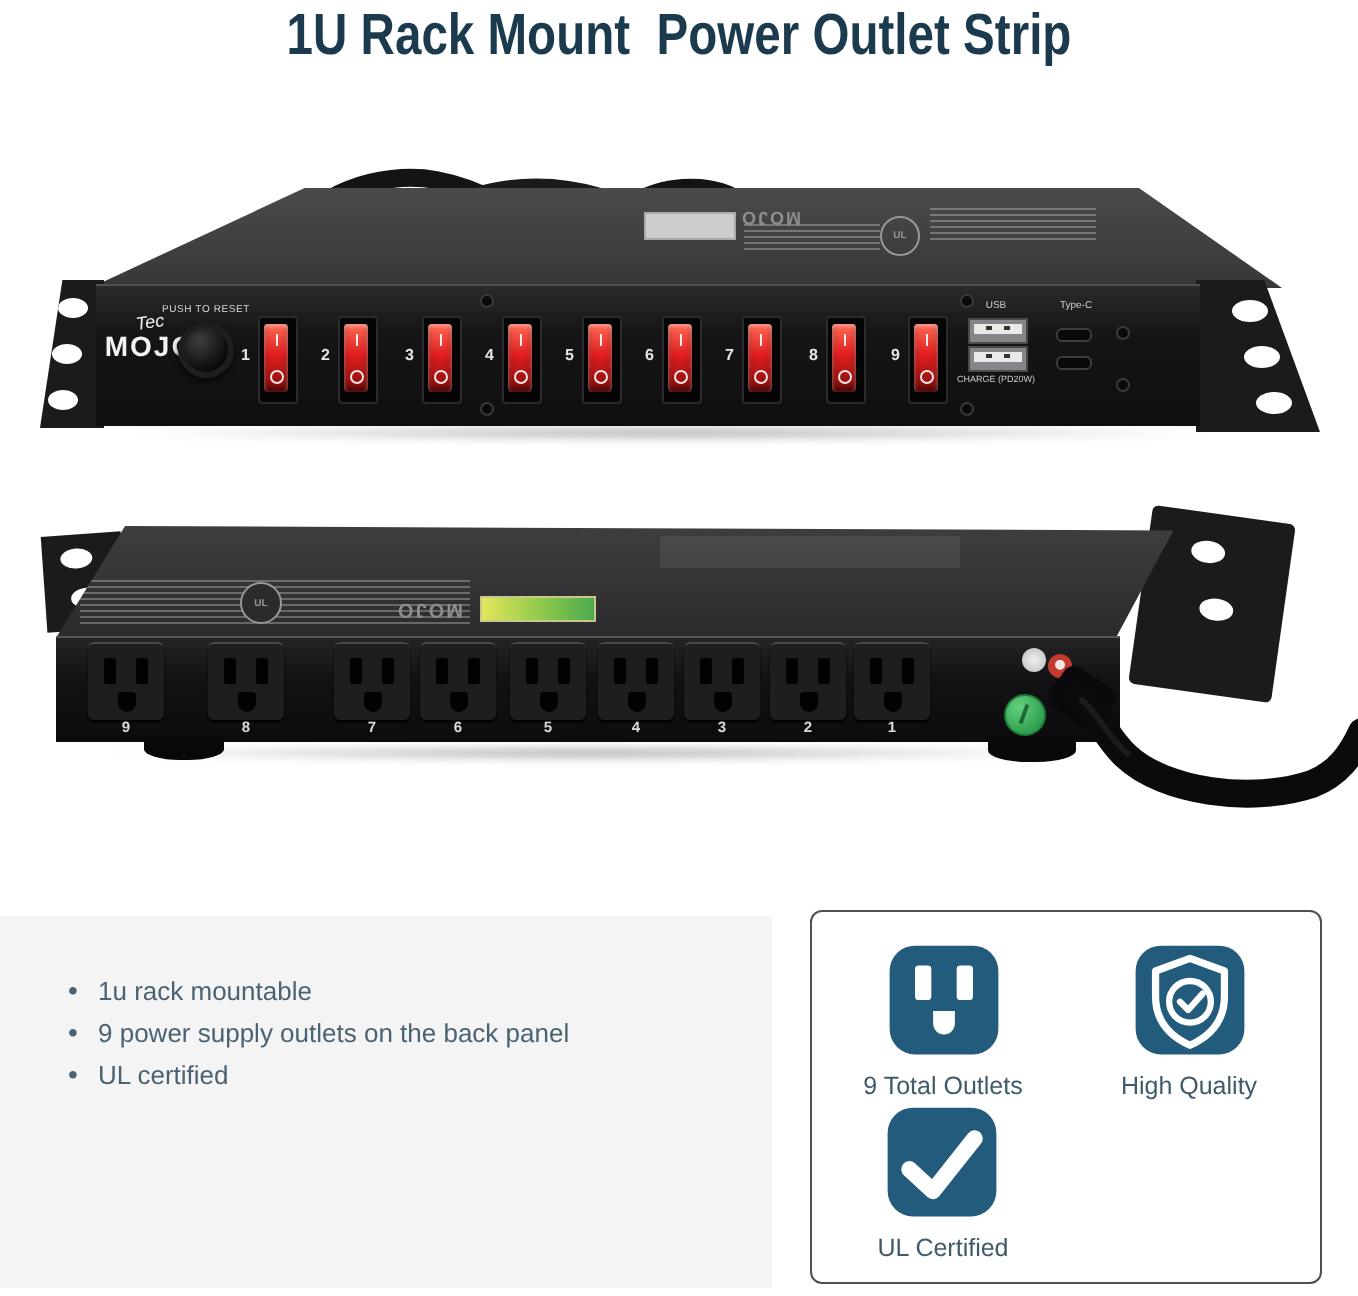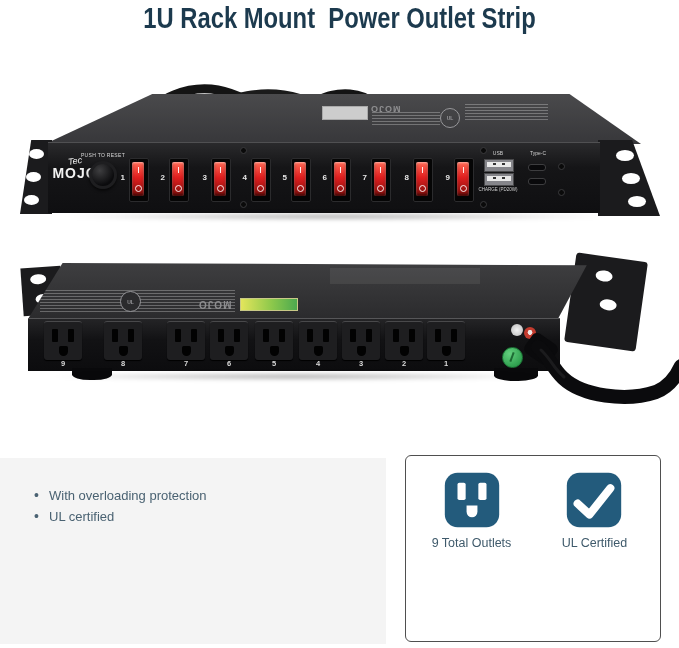--- a/index.html
+++ b/index.html
@@ -393,35 +393,45 @@
     <path d="M541,95 C551,104 553,113 564,122" fill="none" stroke="#2c2c2e" stroke-width="3" stroke-linecap="round" opacity=".5"></path>
   </svg>
 
   <div class="foot" style="left:72px;top:113px;width:40px;height:12px;"></div>
   <div class="foot" style="left:494px;top:113px;width:44px;height:13px;"></div>
   <div class="shadowstrip" style="left:45px;top:118px;width:500px;height:7px;"></div>
 </div>
 
 <div id="features">
   <ul>
-    <li>With overloading protection</li>
+    <li>1u rack mountable</li>
+    <li>9 power supply outlets on the back panel</li>
     <li>UL certified</li>
   </ul>
 </div>
 
 <div id="badge-card">
   <div class="badge-cell">
     <svg class="badge-icon" viewBox="0 0 64 64">
       <rect class="bg" x="2" y="2" width="60" height="60" rx="14"></rect>
       <rect class="fg" x="16" y="13" width="9" height="19" rx="2"></rect>
       <rect class="fg" x="39" y="13" width="9" height="19" rx="2"></rect>
       <path class="fg" d="M26,38 h12 v7 a6,6 0 0 1 -12,0 z"></path>
     </svg>
     <span class="badge-label">9 Total Outlets</span>
   </div>
   <div class="badge-cell">
     <svg class="badge-icon" viewBox="0 0 64 64">
       <rect class="bg" x="2" y="2" width="60" height="60" rx="14"></rect>
+      <path class="st" d="M32,9 L51,16 V30 C51,44 43,52 32,57 C21,52 13,44 13,30 V16 Z" stroke-width="4"></path>
+      <circle class="st" cx="32" cy="33" r="11.5" stroke-width="3.5"></circle>
+      <path class="st" d="M26.5,33 l4.5,4.5 l8,-9" stroke-width="3.5"></path>
+    </svg>
+    <span class="badge-label">High Quality</span>
+  </div>
+  <div class="badge-cell">
+    <svg class="badge-icon" viewBox="0 0 64 64">
+      <rect class="bg" x="2" y="2" width="60" height="60" rx="14"></rect>
       <path class="st" d="M14,36 L27,48 L50,19" stroke-width="9"></path>
     </svg>
     <span class="badge-label">UL Certified</span>
   </div>
 </div>
 
 </body></html>

